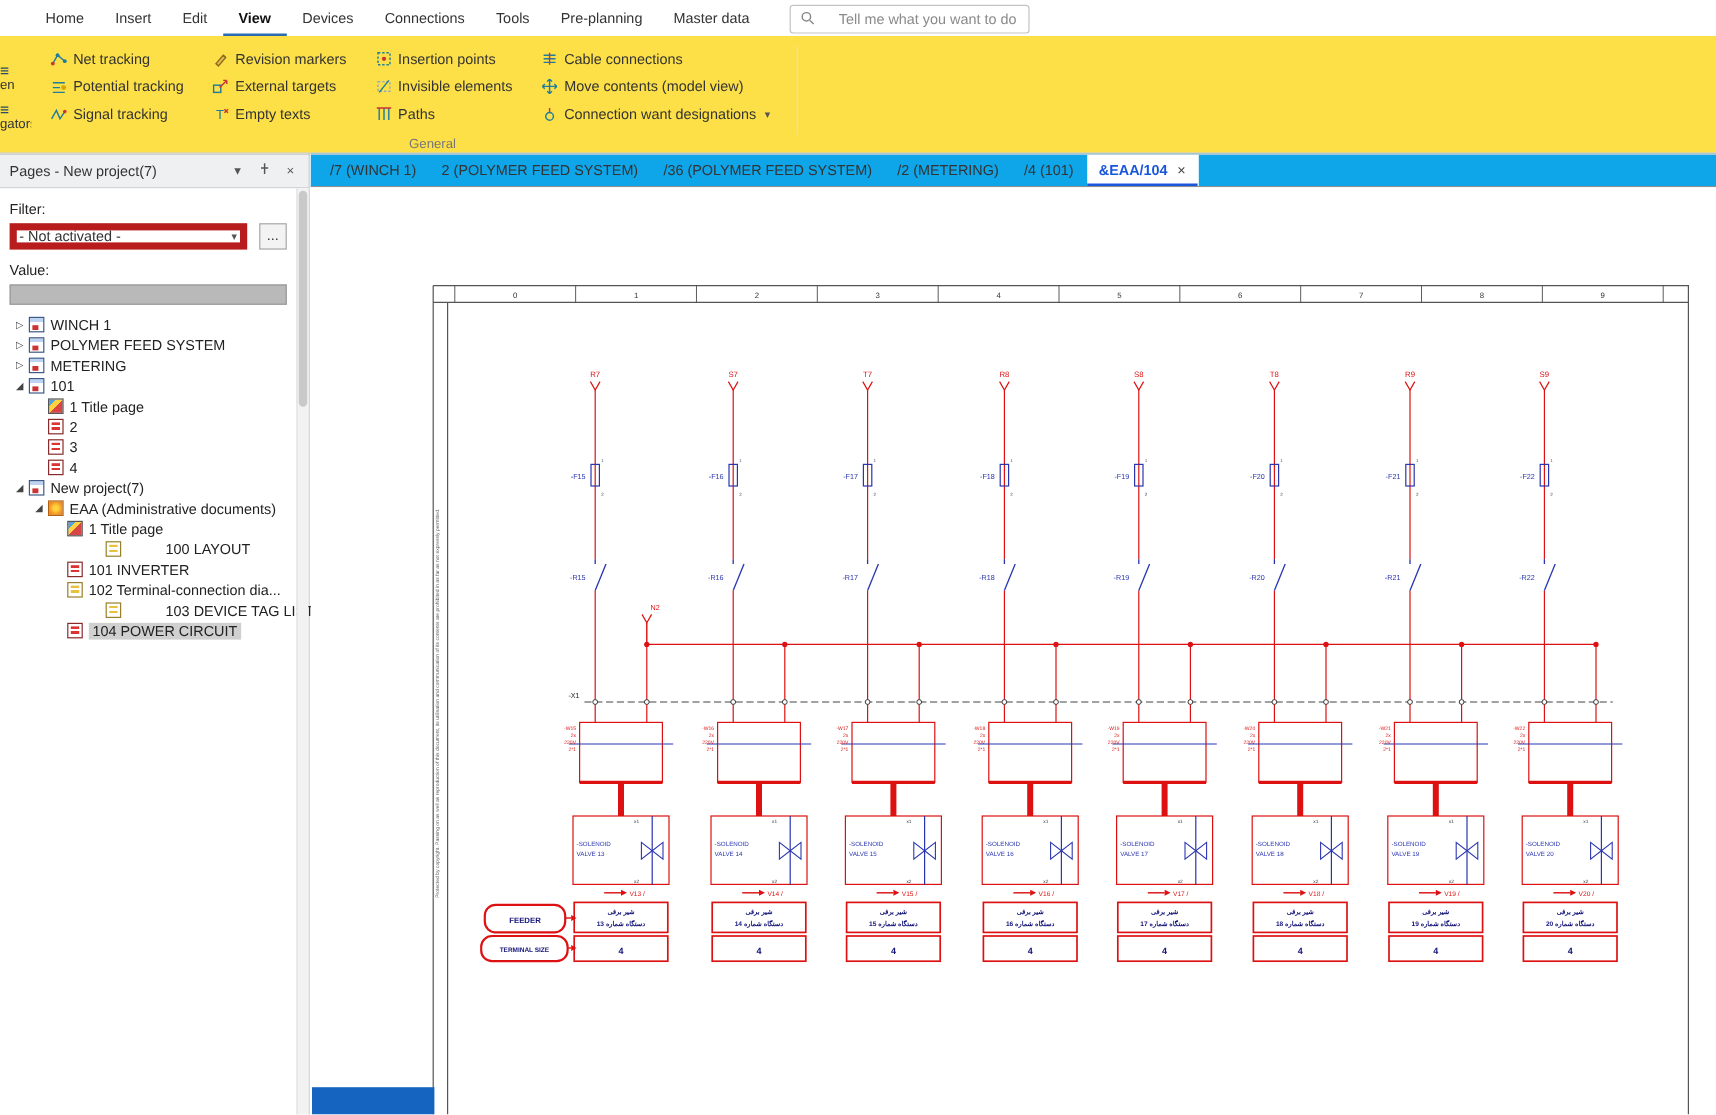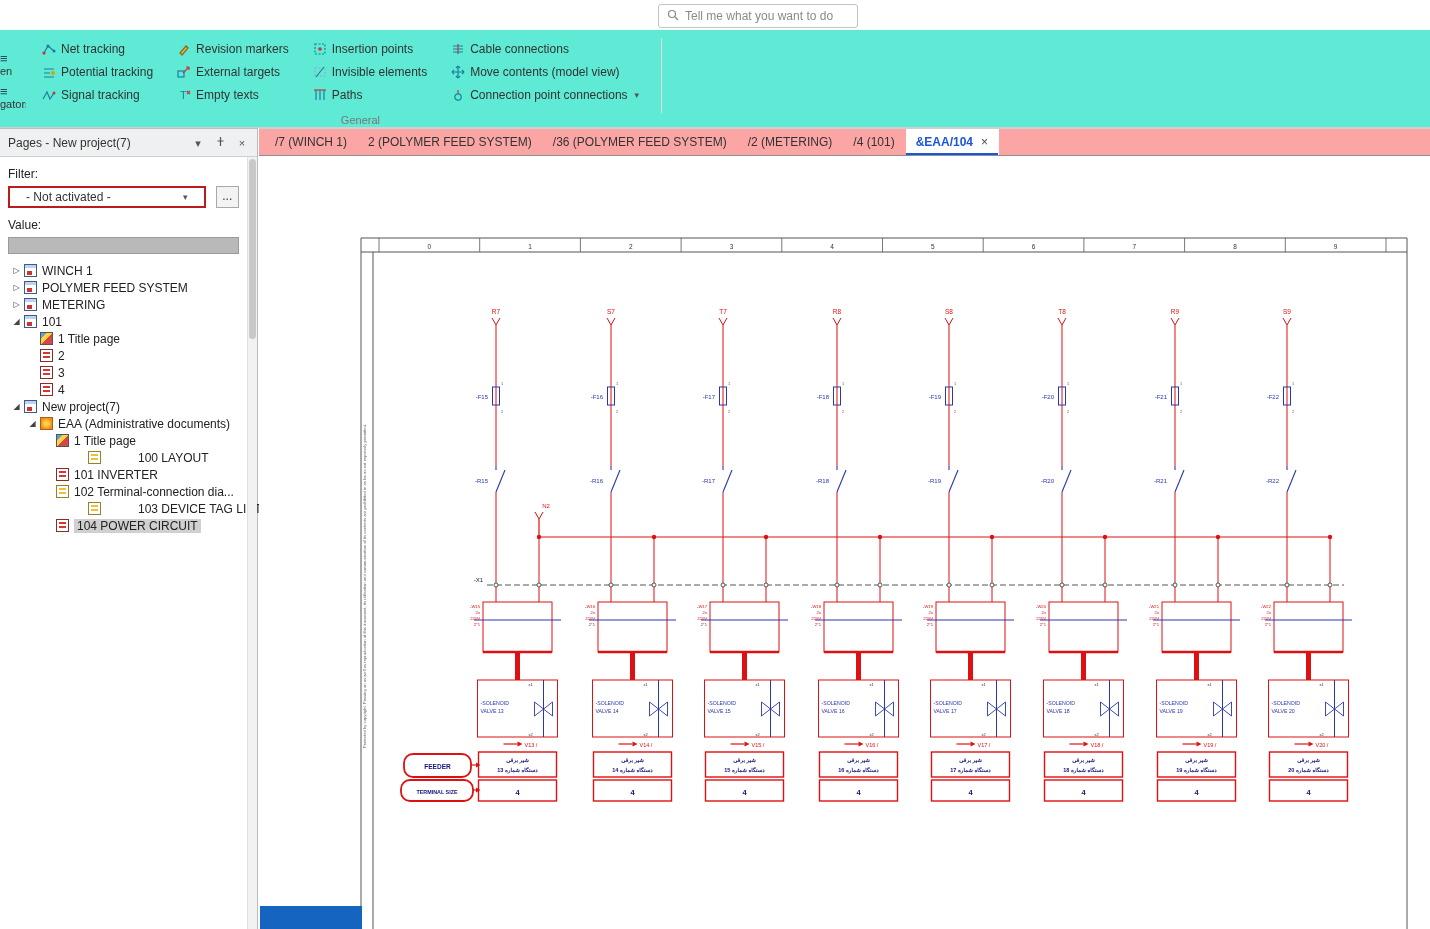--- a/index.html
+++ b/index.html
@@ -5,26 +5,26 @@
   *{margin:0;padding:0;box-sizing:border-box}
   html,body{width:1430px;height:929px;overflow:hidden}
   body{font-family:"Liberation Sans",sans-serif;font-size:12px;color:#222;background:#fff}
   .app{position:relative;width:1430px;height:929px;background:#fff;overflow:hidden}
 
   
   .menubar{position:absolute;left:0;top:0;width:100%;height:30px;background:#fff;display:flex;align-items:center;padding-left:25px}
   .menu-items{display:flex;align-items:center;height:100%}
   .menu-item{padding:0 13px;height:100%;display:flex;align-items:center;color:#333;cursor:default}
   .menu-item.active{font-weight:bold;color:#111;box-shadow:inset 0 -2px 0 #2b6cb0}
-  .search-box{position:absolute;left:658px;top:4px;width:200px;height:24px;border:1px solid #c4c4c4;border-radius:3px;display:flex;align-items:center;gap:6px;padding:0 8px;background:#fff}
+  .search-box{position:absolute;left:658px;top:4px;width:200px;height:24px;border:1px solid #c4c4c4;border-radius:3px;display:flex;align-items:center;gap:20px;padding:0 8px;background:#fff}
   .search-input{border:none;outline:none;flex:1;font-size:12px;color:#444;font-family:"Liberation Sans",sans-serif;background:transparent}
   .search-input::placeholder{color:#8a8a8a}
 
   
-  .ribbon{position:absolute;left:0;top:30px;width:100%;height:98px;background:#5eead4;border-bottom:1px solid #cfcfcf;display:flex;align-items:flex-start;padding:8px 0 14px 36px}
+  .ribbon{position:absolute;left:0;top:30px;width:100%;height:98px;background:#fde047;border-bottom:1px solid #cfcfcf;display:flex;align-items:flex-start;padding:8px 0 14px 36px}
   .ribbon-cols{display:flex}
   .ribbon-col{display:flex;flex-direction:column;gap:1px;margin-right:12px}
   .ribbon-btn{display:flex;align-items:center;gap:5px;height:22px;padding:0 6px;color:#333;white-space:nowrap;border-radius:2px}
   .ribbon-icon svg{display:block}
   .ribbon-icon svg *{stroke-width:1.2}
   .ribbon-caret{font-size:9px;color:#555;margin-left:2px}
   .ribbon-group-label{position:absolute;left:280px;bottom:1px;width:100px;text-align:right;font-size:11px;color:#777}
   .ribbon-sep{width:1px;background:#ddd;align-self:stretch;margin-left:4px}
 
   
@@ -33,21 +33,21 @@
   .strip-icon{color:#2a4a6a;font-size:13px;line-height:13px}
 
   
   .left-dock{position:absolute;left:0;top:128px;width:258px;height:801px;background:#fff;border-right:1px solid #bdbdbd;border-top:1px solid #bdbdbd;display:flex;flex-direction:column}
   .panel-header{height:28px;background:#eef0f1;border-bottom:1px solid #cfcfcf;display:flex;align-items:center;padding:0 8px;gap:8px}
   .panel-title{flex:1;color:#333}
   .panel-hicon{color:#555;font-size:11px;width:14px;text-align:center;line-height:14px}
   .panel-body{flex:1;position:relative;padding:10px 18px 0 8px;background:#fff}
   .field-label{color:#222;margin-bottom:5px}
   .filter-row{display:flex;align-items:center;gap:10px;margin-bottom:10px}
-  .dropdown{width:202px;height:22px;border:2px solid #b91c1c;display:flex;align-items:center;justify-content:space-between;padding:0 16px;color:#333;background:#fff}
+  .dropdown{width:202px;height:22px;border:6px solid #b91c1c;display:flex;align-items:center;justify-content:space-between;padding:0 2px;color:#333;background:#fff}
   .dd-caret{color:#555;font-size:9px}
   .more-btn{width:24px;height:22px;border:1px solid #a8a8a8;background:#f3f3f3;text-align:center;line-height:18px;color:#333}
   .value-input{width:100%;height:17px;background:#b9b9b9;border:1px solid #9a9a9a;margin-bottom:8px}
   .tree{margin-top:6px;color:#222}
   .tree-row{display:flex;align-items:center;height:17px;white-space:nowrap}
   .tree-row.selected .tree-label{background:#d0d0d0;font-weight:normal;padding:0 3px}
   .tree-arrow{width:13px;font-size:8px;color:#444;text-align:center;flex:none}
   .tree-label{font-size:12px}
   .ticon{width:13px;height:13px;border:1px solid #6a7a9a;background:#fff;flex:none;margin:0 5px 0 1px;position:relative}
   .ticon.project{border-color:#3f5a86;background:linear-gradient(180deg,#bcd4f2 0 3px,#fff 3px)}
@@ -58,35 +58,46 @@
      background:linear-gradient(180deg,#d33 0 2px,transparent 2px 4px,#d33 4px 6px,transparent 6px)}
   .ticon.page-yellow{border-color:#97802a}
   .ticon.page-yellow::before{content:"";position:absolute;left:2px;right:2px;top:2px;height:8px;
      background:linear-gradient(180deg,#e6c círculo,transparent);
      background:linear-gradient(180deg,#e6c23e 0 2px,transparent 2px 4px,#e6c23e 4px 6px,transparent 6px)}
   .ticon.folder-orange{border-color:#b06010;background:radial-gradient(circle at 50% 50%,#ffd23e 25%,#f08a1d 75%)}
   .panel-scrollbar{position:absolute;right:0;top:0;bottom:0;width:10px;background:#f2f2f2;border-left:1px solid #e0e0e0}
   .panel-scrollbar .thumb{position:absolute;left:1px;right:1px;top:2px;height:180px;background:#c9c9c9;border-radius:4px}
 
   
-  .tabstrip{position:absolute;left:259px;top:128px;right:0;height:28px;background:#fca5a5;border-bottom:1px solid #8f8f8f;border-top:1px solid #cfcfcf;display:flex;align-items:stretch;padding-left:6px}
+  .tabstrip{position:absolute;left:259px;top:128px;right:0;height:28px;background:#0ea5e9;border-bottom:1px solid #8f8f8f;border-top:1px solid #cfcfcf;display:flex;align-items:stretch;padding-left:6px}
   .tab{display:flex;align-items:center;gap:8px;padding:0 10px;color:#333;border-right:1px solid transparent}
   .tab.active{color:#1a56db;font-weight:bold;box-shadow:inset 0 -2px 0 #1a56db;background:#fff}
   .tab-close{color:#444;font-weight:normal}
 
   
   .canvas{position:absolute;left:259px;top:156px;width:1171px;height:773px;background:#fff;overflow:hidden}
   svg{font-family:"Liberation Sans",sans-serif}
 </style>
 </head>
 <body>
 
 <div class="app">
 
   <div class="menubar">
+    <div class="menu-items" id="menu-items">
+        <div class="menu-item">Home</div>
+        <div class="menu-item">Insert</div>
+        <div class="menu-item">Edit</div>
+        <div class="menu-item active">View</div>
+        <div class="menu-item">Devices</div>
+        <div class="menu-item">Connections</div>
+        <div class="menu-item">Tools</div>
+        <div class="menu-item">Pre-planning</div>
+        <div class="menu-item">Master data</div>
+      </div>
     <div class="search-box">
       <span>
         <svg width="12" height="12" viewBox="0 0 12 12">
             <circle cx="5" cy="5" r="3.5" fill="none" stroke="#888" stroke-width="1.2"></circle>
             <path d="M8 8 L11 11" stroke="#888" stroke-width="1.2"></path>
           </svg>
       </span>
       <input class="search-input" placeholder="Tell me what you want to do" style="">
     </div>
   </div>
@@ -201,21 +212,21 @@
             </span>
             <span>Move contents (model view)</span>
           </div>
           <div class="ribbon-btn">
             <span class="ribbon-icon">
               <svg width="14" height="14" viewBox="0 0 14 14">
                 <circle cx="7" cy="9" r="3.2" fill="none" stroke="#1e7d9c"></circle>
                 <path d="M7 2 V5.5" stroke="#c33"></path>
               </svg>
             </span>
-            <span>Connection point connections</span>
+            <span>Connection want designations</span>
             <span class="ribbon-caret">▾</span>
           </div>
         </div>
       </div>
     <div class="ribbon-sep"></div>
     <div class="ribbon-group-label">General</div>
   </div>
 
   <div class="left-strip">
     <div class="strip-btn">

